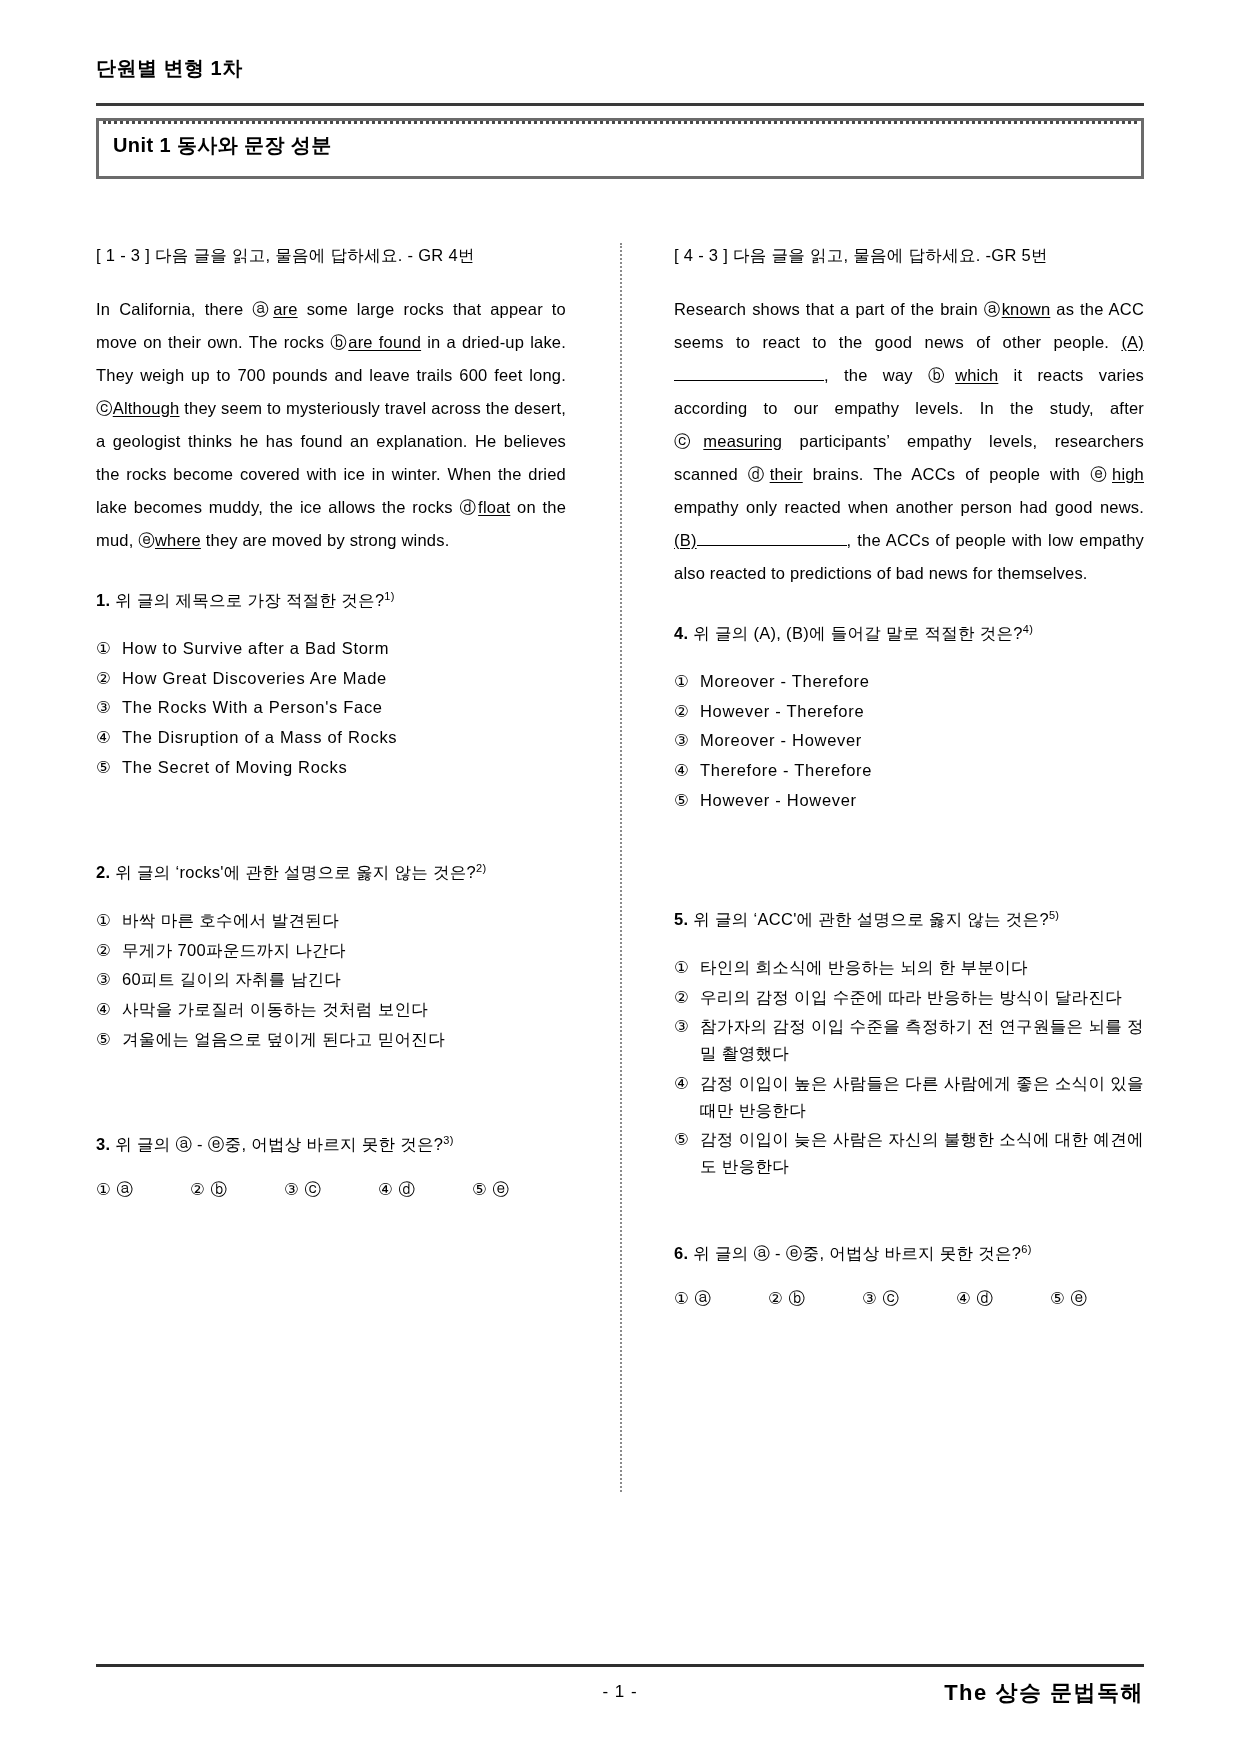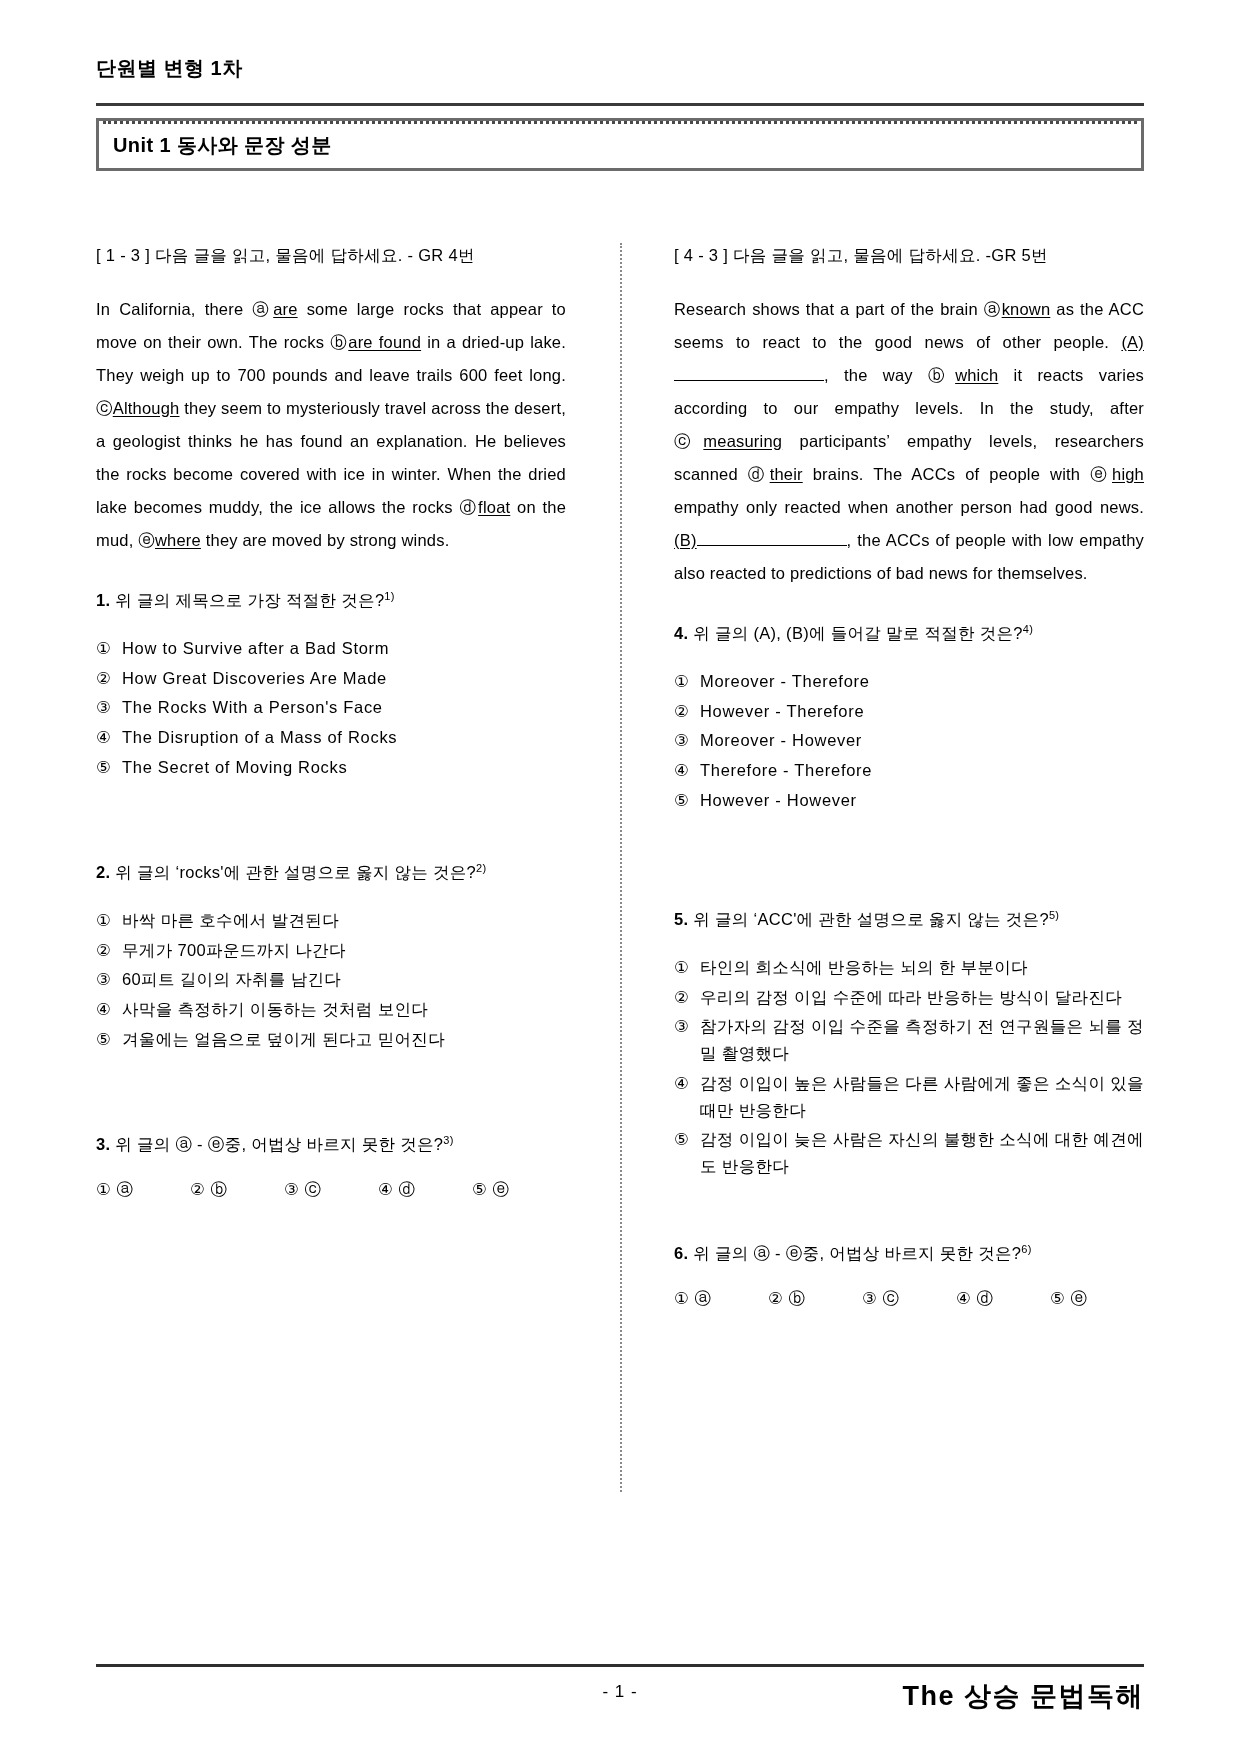--- a/index.html
+++ b/index.html
@@ -56,21 +56,21 @@
     letter-spacing: 2.5px;
     padding: 14px 0 10px 0;
   }
   .title-sep {
     border-top: 3px dotted #4a4a4a;
     margin: 0 4px;
   }
   .title-unit {
     font-size: 20px;
     font-weight: bold;
-    padding: 8px 0 9px 14px;
+    padding: 8px 0 17px 14px;
     letter-spacing: 0.4px;
   }
 
   
   .cols {
     position: absolute;
     left: 96px;
     top: 243px;
     width: 1048px;
   }
@@ -171,21 +171,21 @@
     top: 1682px;
     width: 1240px;
     text-align: center;
     font-size: 17px;
     letter-spacing: 1px;
   }
   .ftr-brand {
     position: absolute;
     right: 96px;
     top: 1678px;
-    font-size: 27px;
+    font-size: 22px;
     font-weight: bold;
     letter-spacing: 1.5px;
   }
 </style>
 </head>
 <body>
 
 <div class="page">
 
   <div class="hdr-label">단원별 변형 1차</div>
@@ -216,21 +216,21 @@
       </ul>
 
       <div class="gap-md"></div>
 
       <p class="qstem"><span class="qnum">2.</span><span> 위 글의 ‘rocks'에 관한 설명으로 옳지 않는 것은?</span><sup>2)</sup></p>
 
       <ul class="opts">
         <li><span class="mark">①</span><span>바싹 마른 호수에서 발견된다</span></li>
         <li><span class="mark">②</span><span>무게가 700파운드까지 나간다</span></li>
         <li><span class="mark">③</span><span>60피트 길이의 자취를 남긴다</span></li>
-        <li><span class="mark">④</span><span>사막을 측정하기 이동하는 것처럼 보인다</span></li>
+        <li><span class="mark">④</span><span>사막을 가로질러 이동하는 것처럼 보인다</span></li>
         <li><span class="mark">⑤</span><span>겨울에는 얼음으로 덮이게 된다고 믿어진다</span></li>
       </ul>
 
       <div class="gap-md"></div>
 
       <p class="qstem"><span class="qnum">3.</span><span> 위 글의 ⓐ - ⓔ중, 어법상 바르지 못한 것은?</span><sup>3)</sup></p>
 
       <div class="ansrow">
         <span>① ⓐ</span>
         <span>② ⓑ</span>

